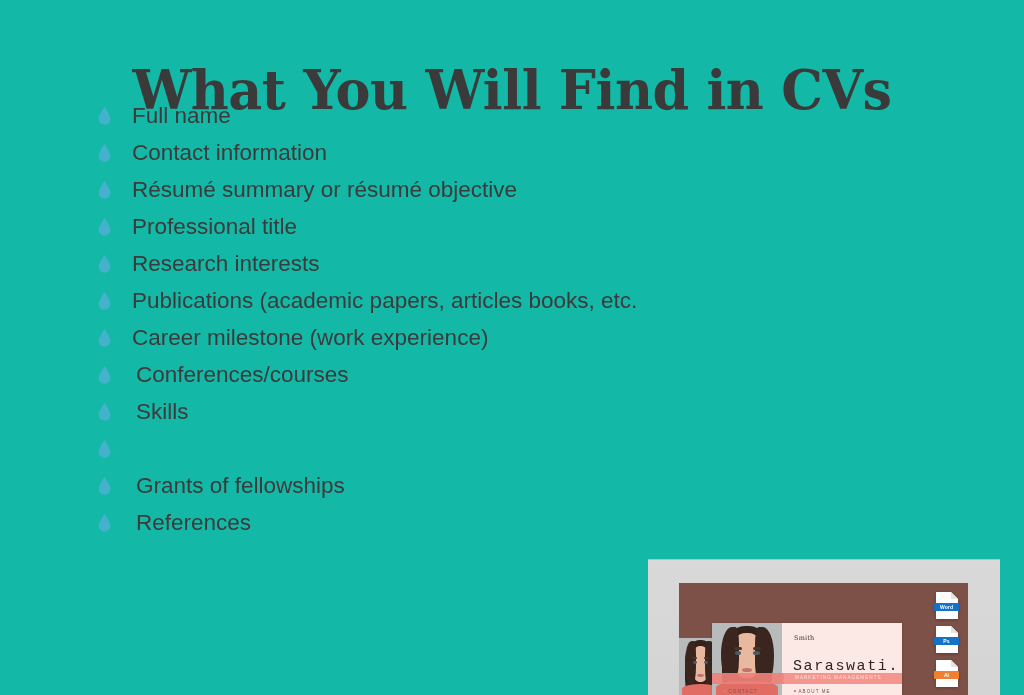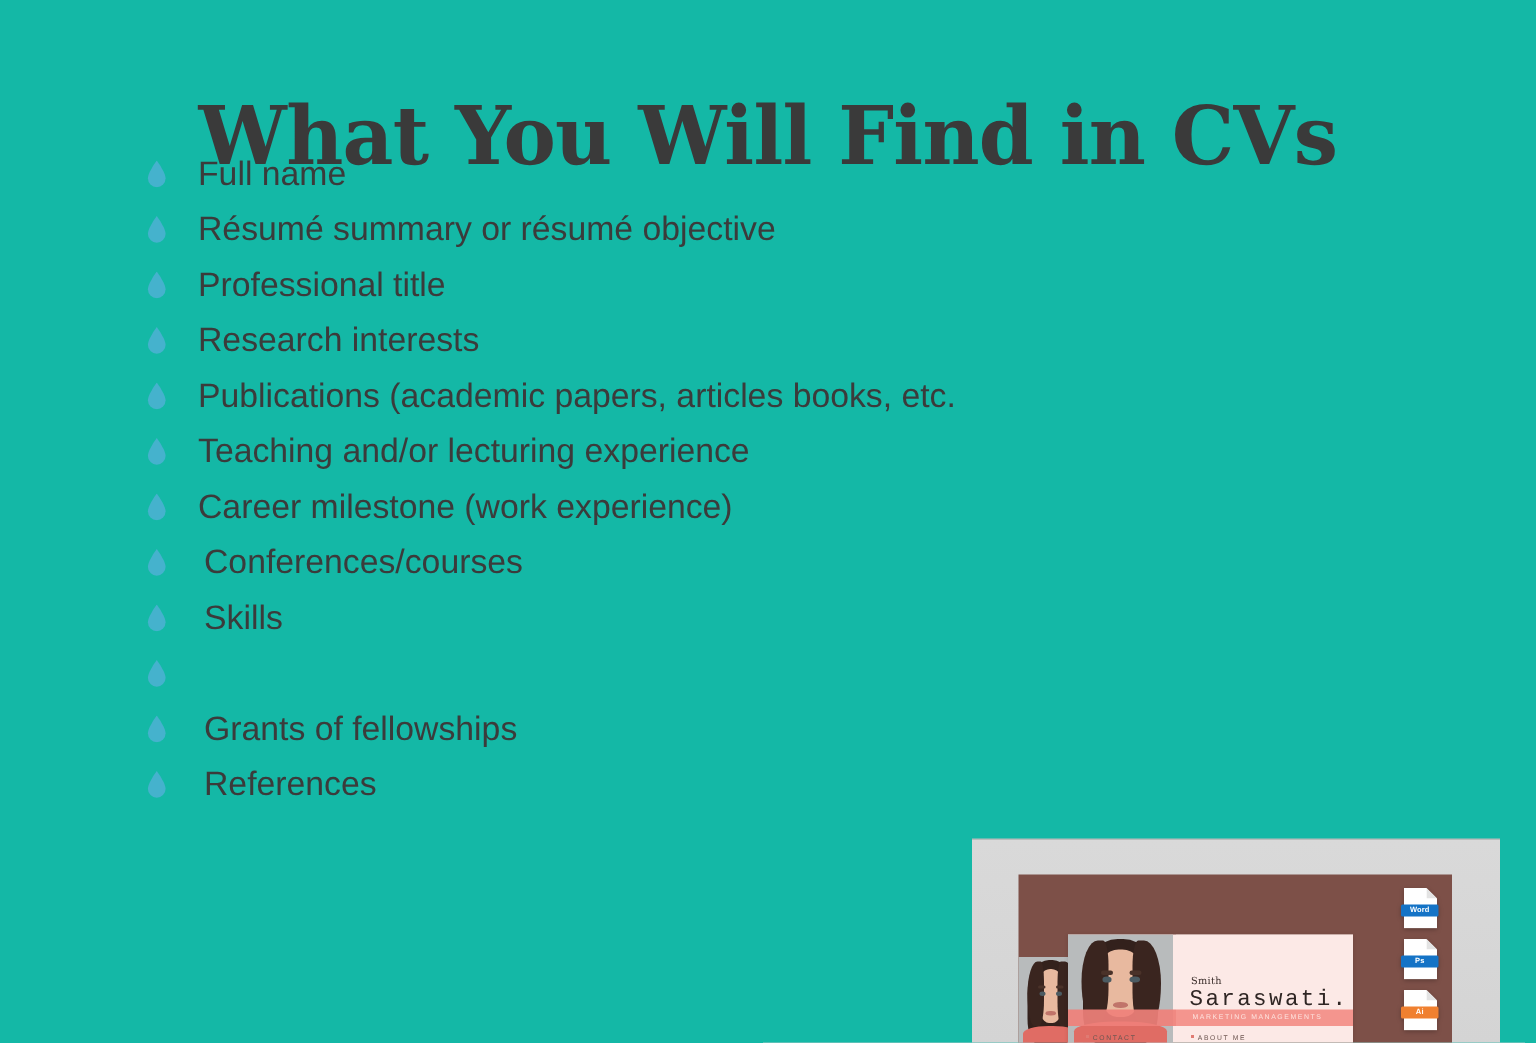--- a/index.html
+++ b/index.html
@@ -176,21 +176,20 @@
     background: #fce9e6;
   }
   #preview-first-name {
     position: absolute;
     left: 10px;
     top: 11px;
     font-family: "DejaVu Serif", "Liberation Serif", serif;
     font-size: 6.5px;
     color: #3c2f2c;
     letter-spacing: 0.2px;
-    margin-top: 16px;
   }
   #preview-last-name {
     position: absolute;
     left: 9px;
     top: 36px;
     font-family: Liberation Mono, monospace;
     font-size: 15px;
     color: #2f2624;
     letter-spacing: 1.6px;
     line-height: 1;
@@ -299,20 +298,28 @@
           </svg>
         </span>
         <span class="bullet-text">Full name</span>
       </li>
       <li class="bullet-row">
         <span class="bullet-icon">
           <svg viewBox="0 0 13 18" xmlns="http://www.w3.org/2000/svg">
             <path d="M6.5 0 C6.5 0 12.4 8.0 12.4 11.9 A5.9 5.9 0 0 1 0.6 11.9 C0.6 8.0 6.5 0 6.5 0 Z" fill="#45b2cd"></path>
           </svg>
         </span>
+        <span class="bullet-text">Contact information</span>
+      </li>
+      <li class="bullet-row">
+        <span class="bullet-icon">
+          <svg viewBox="0 0 13 18" xmlns="http://www.w3.org/2000/svg">
+            <path d="M6.5 0 C6.5 0 12.4 8.0 12.4 11.9 A5.9 5.9 0 0 1 0.6 11.9 C0.6 8.0 6.5 0 6.5 0 Z" fill="#45b2cd"></path>
+          </svg>
+        </span>
         <span class="bullet-text">Résumé summary or résumé objective</span>
       </li>
       <li class="bullet-row">
         <span class="bullet-icon">
           <svg viewBox="0 0 13 18" xmlns="http://www.w3.org/2000/svg">
             <path d="M6.5 0 C6.5 0 12.4 8.0 12.4 11.9 A5.9 5.9 0 0 1 0.6 11.9 C0.6 8.0 6.5 0 6.5 0 Z" fill="#45b2cd"></path>
           </svg>
         </span>
         <span class="bullet-text">Professional title</span>
       </li>
@@ -324,28 +331,20 @@
         </span>
         <span class="bullet-text">Research interests</span>
       </li>
       <li class="bullet-row">
         <span class="bullet-icon">
           <svg viewBox="0 0 13 18" xmlns="http://www.w3.org/2000/svg">
             <path d="M6.5 0 C6.5 0 12.4 8.0 12.4 11.9 A5.9 5.9 0 0 1 0.6 11.9 C0.6 8.0 6.5 0 6.5 0 Z" fill="#45b2cd"></path>
           </svg>
         </span>
         <span class="bullet-text">Publications (academic papers, articles books, etc.</span>
-      </li>
-      <li class="bullet-row">
-        <span class="bullet-icon">
-          <svg viewBox="0 0 13 18" xmlns="http://www.w3.org/2000/svg">
-            <path d="M6.5 0 C6.5 0 12.4 8.0 12.4 11.9 A5.9 5.9 0 0 1 0.6 11.9 C0.6 8.0 6.5 0 6.5 0 Z" fill="#45b2cd"></path>
-          </svg>
-        </span>
-        <span class="bullet-text">Teaching and/or lecturing experience</span>
       </li>
       <li class="bullet-row">
         <span class="bullet-icon">
           <svg viewBox="0 0 13 18" xmlns="http://www.w3.org/2000/svg">
             <path d="M6.5 0 C6.5 0 12.4 8.0 12.4 11.9 A5.9 5.9 0 0 1 0.6 11.9 C0.6 8.0 6.5 0 6.5 0 Z" fill="#45b2cd"></path>
           </svg>
         </span>
         <span class="bullet-text">Career milestone (work experience)</span>
       </li>
       <li class="bullet-row indented">

